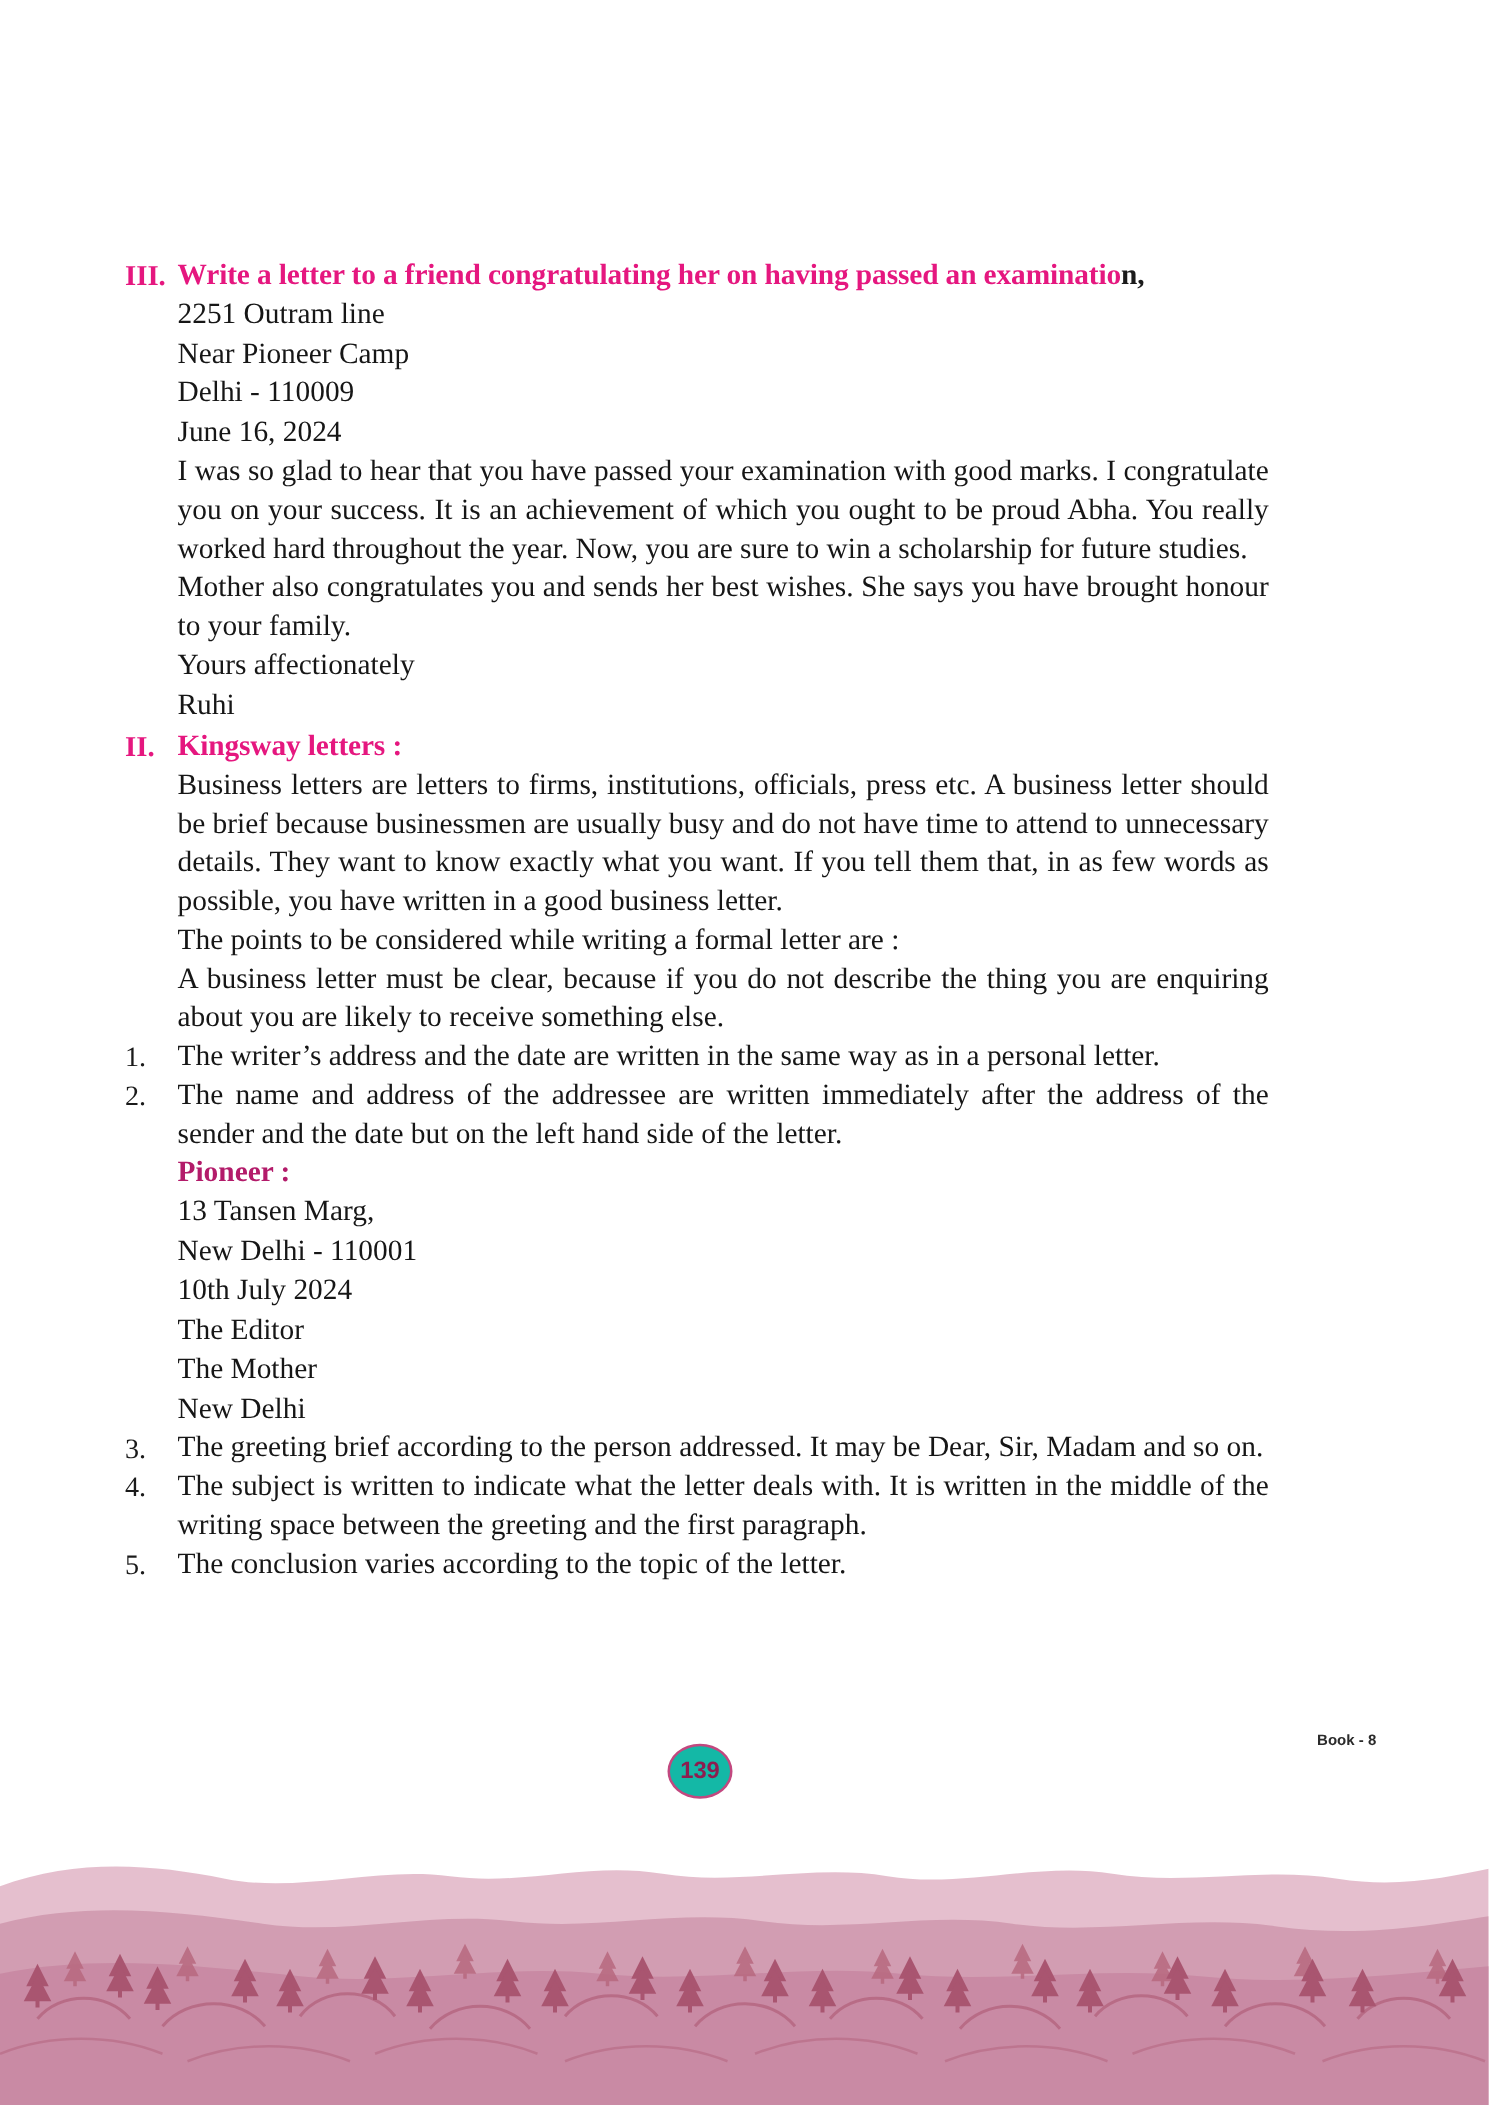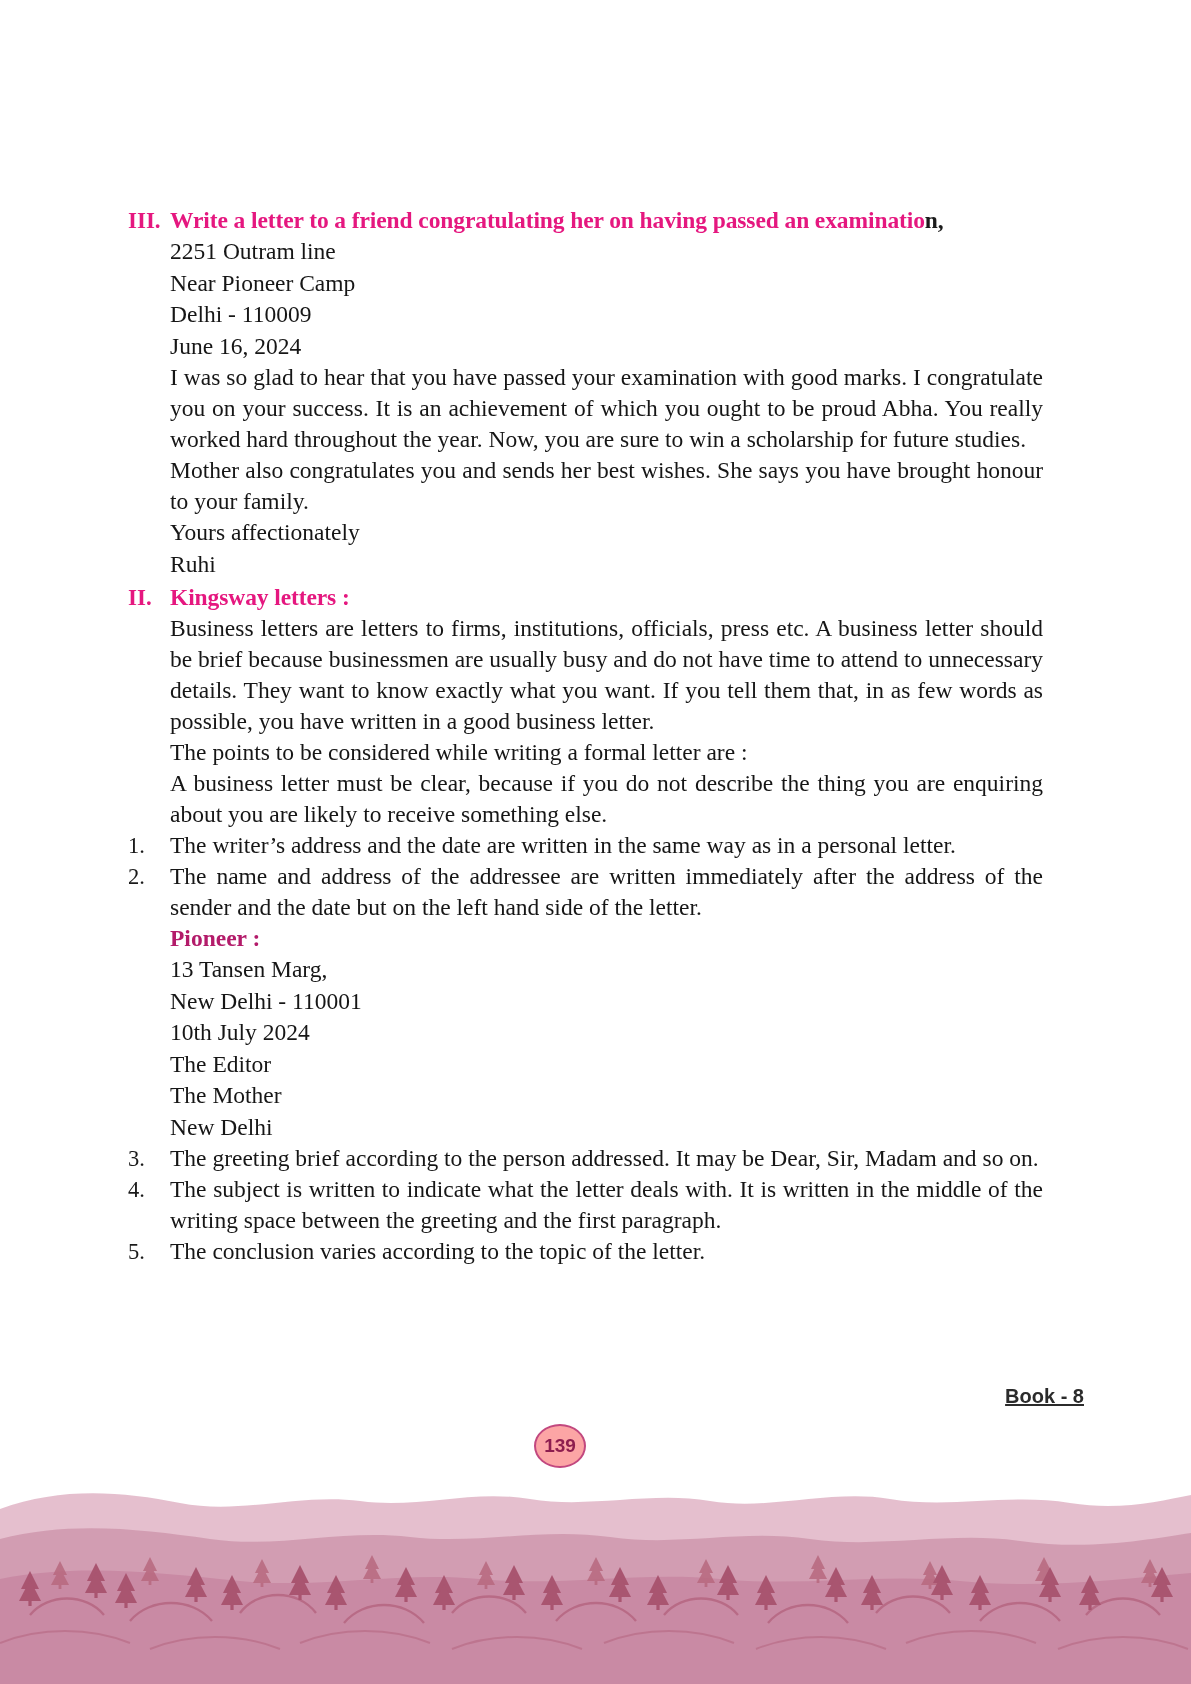--- a/index.html
+++ b/index.html
@@ -16,21 +16,20 @@
   }
   .page {
     position: absolute;
     inset: 0;
   }
   .content {
     position: absolute;
     left: 100px;
     top: 205px;
     width: 915px;
-    margin-left: 28px;
   }
   
   .row {
     display: flex;
     align-items: flex-start;
   }
   .marker {
     width: 42px;
     flex: 0 0 42px;
     font-size: 23px;
@@ -84,45 +83,44 @@
   .footer {
     position: absolute;
     left: 0;
     bottom: 0;
     width: 1191px;
     height: 255px;
   }
   .page-num {
     position: absolute;
     left: 534px;
-    top: 1424px;
+    top: 1395px;
     width: 48px;
     height: 40px;
     border-radius: 50%;
-    background: #fca5a5;
+    background: #14b8a6;
     border: 2.5px solid #c2487f;
     color: #8d1d4f;
     font-family: "Liberation Sans", sans-serif;
     font-weight: bold;
     font-size: 19px;
     display: flex;
     align-items: center;
     justify-content: center;
     z-index: 5;
   }
   .book-label {
     position: absolute;
-    right: 107px;
+    right: 90px;
     top: 1385px;
     font-family: "Liberation Sans", sans-serif;
-    font-size: 20px;
+    font-size: 12px;
     font-weight: bold;
     color: #2b2b2b;
     z-index: 5;
-    text-decoration: underline;
   }
 </style>
 </head>
 <body>
 
 <div class="page">
 
   <div class="content">
 
     <div class="row">

